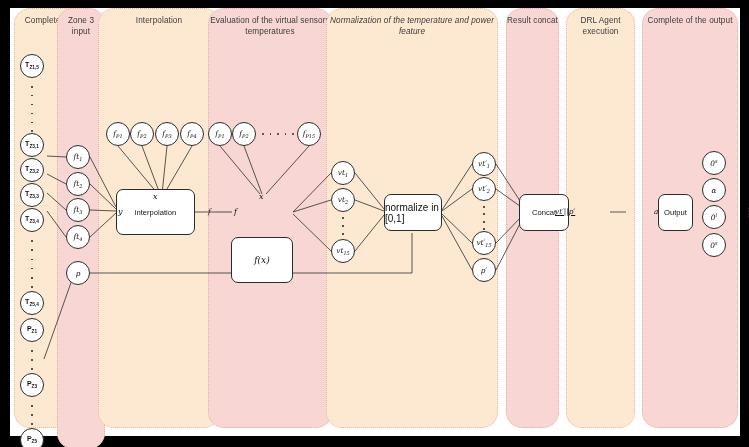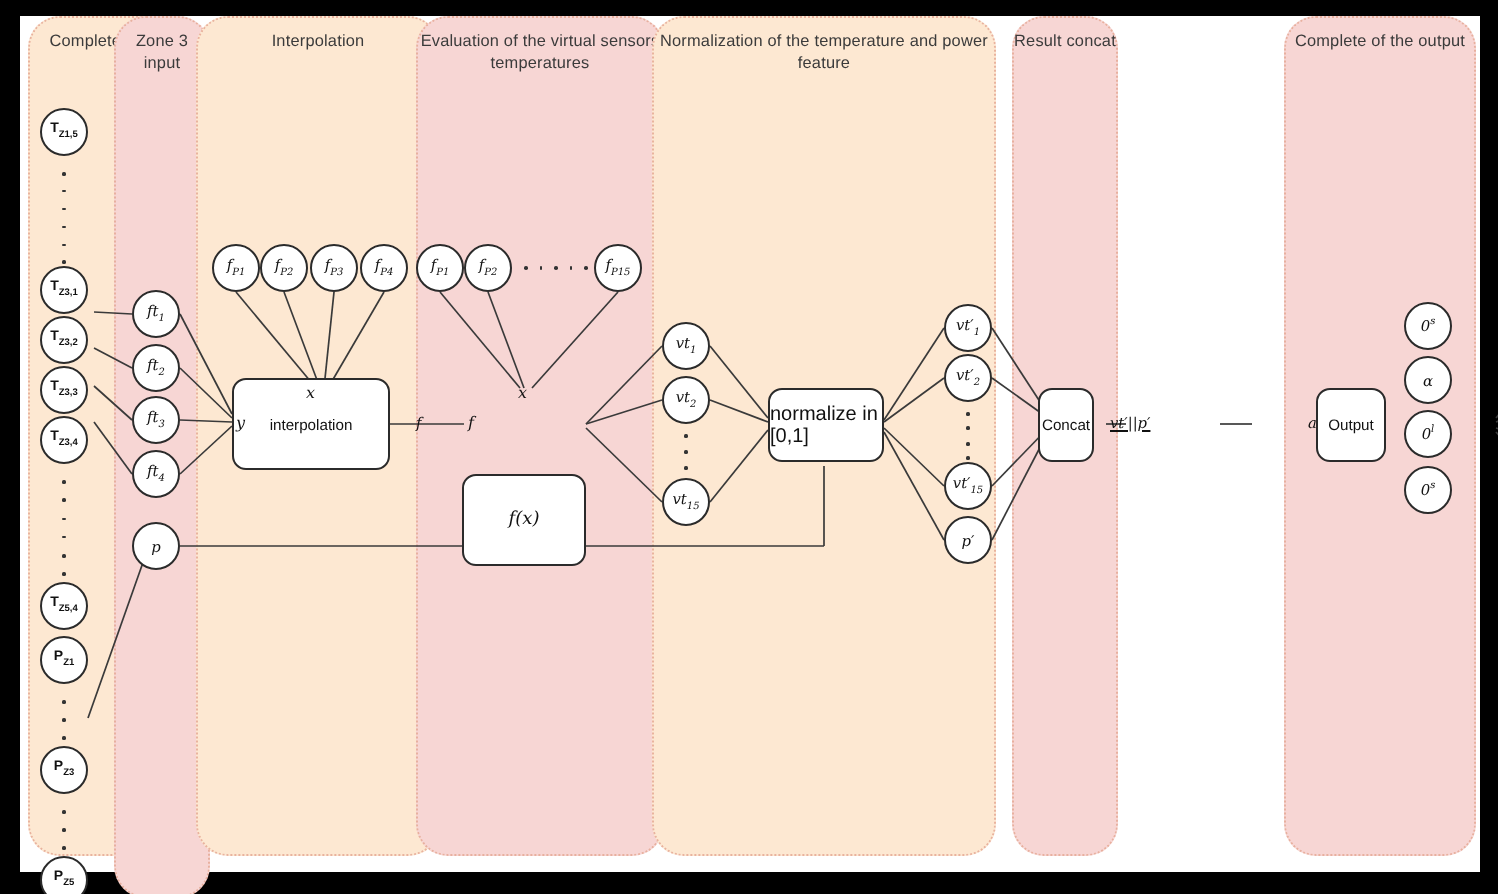--- a/index.html
+++ b/index.html
@@ -67,25 +67,28 @@
     </div>
     <div class="lane pink" style="left:47px;width:48px;height:441px;">
       <div class="lane-title">Zone 3 input</div>
     </div>
     <div class="lane peach" style="left:88px;width:122px;height:420px;">
       <div class="lane-title">Interpolation</div>
     </div>
     <div class="lane pink" style="left:198px;width:124px;height:420px;">
       <div class="lane-title">Evaluation of the virtual sensors temperatures</div>
     </div>
-    <div class="lane peach" style="left:316px;width:172px;height:420px;">
+    <div class="lane peach" style="left:316px;width:172px;height:420px;font-style:italic;">
       <div class="lane-title">Normalization of the temperature and power feature</div>
     </div>
     <div class="lane pink" style="left:496px;width:53px;height:420px;padding-left:34px;">
       <div class="lane-title">Result concat</div>
+    </div>
+    <div class="lane peach" style="left:556px;width:69px;height:420px;">
+      <div class="lane-title">DRL Agent execution</div>
     </div>
     <div class="lane pink" style="left:632px;width:96px;height:420px;">
       <div class="lane-title">Complete of the output</div>
     </div>
 
     <svg class="edges">
 
       <line x1="37" y1="148" x2="56" y2="149"></line>
       <line x1="37" y1="166" x2="56" y2="176"></line>
       <line x1="37" y1="185" x2="56" y2="202"></line>
@@ -285,21 +288,21 @@
         <i></i>
         <i></i>
     </div>
     <div class="node circ" style="left:462px;top:223px;">
       <span>vt′<sub>15</sub></span>
     </div>
     <div class="node circ" style="left:462px;top:250px;">
       <span>p′</span>
     </div>
 
-    <div class="node box" style="left:509px;top:186px;width:28px;height:37px;">
+    <div class="node box" style="left:509px;top:186px;width:50px;height:37px;">
       <span style="font-size:7.6px;">Concat</span>
     </div>
     <div class="elabel" style="left:545px;top:199px;text-decoration:underline;">vt′||p′</div>
 
     <div class="elabel" style="left:644px;top:199px;">a</div>
 
     <div class="node box" style="left:648px;top:186px;width:35px;height:37px;">
       <span style="font-size:7.6px;">Output</span>
     </div>
     <div class="node circ" style="left:692px;top:143px;">

